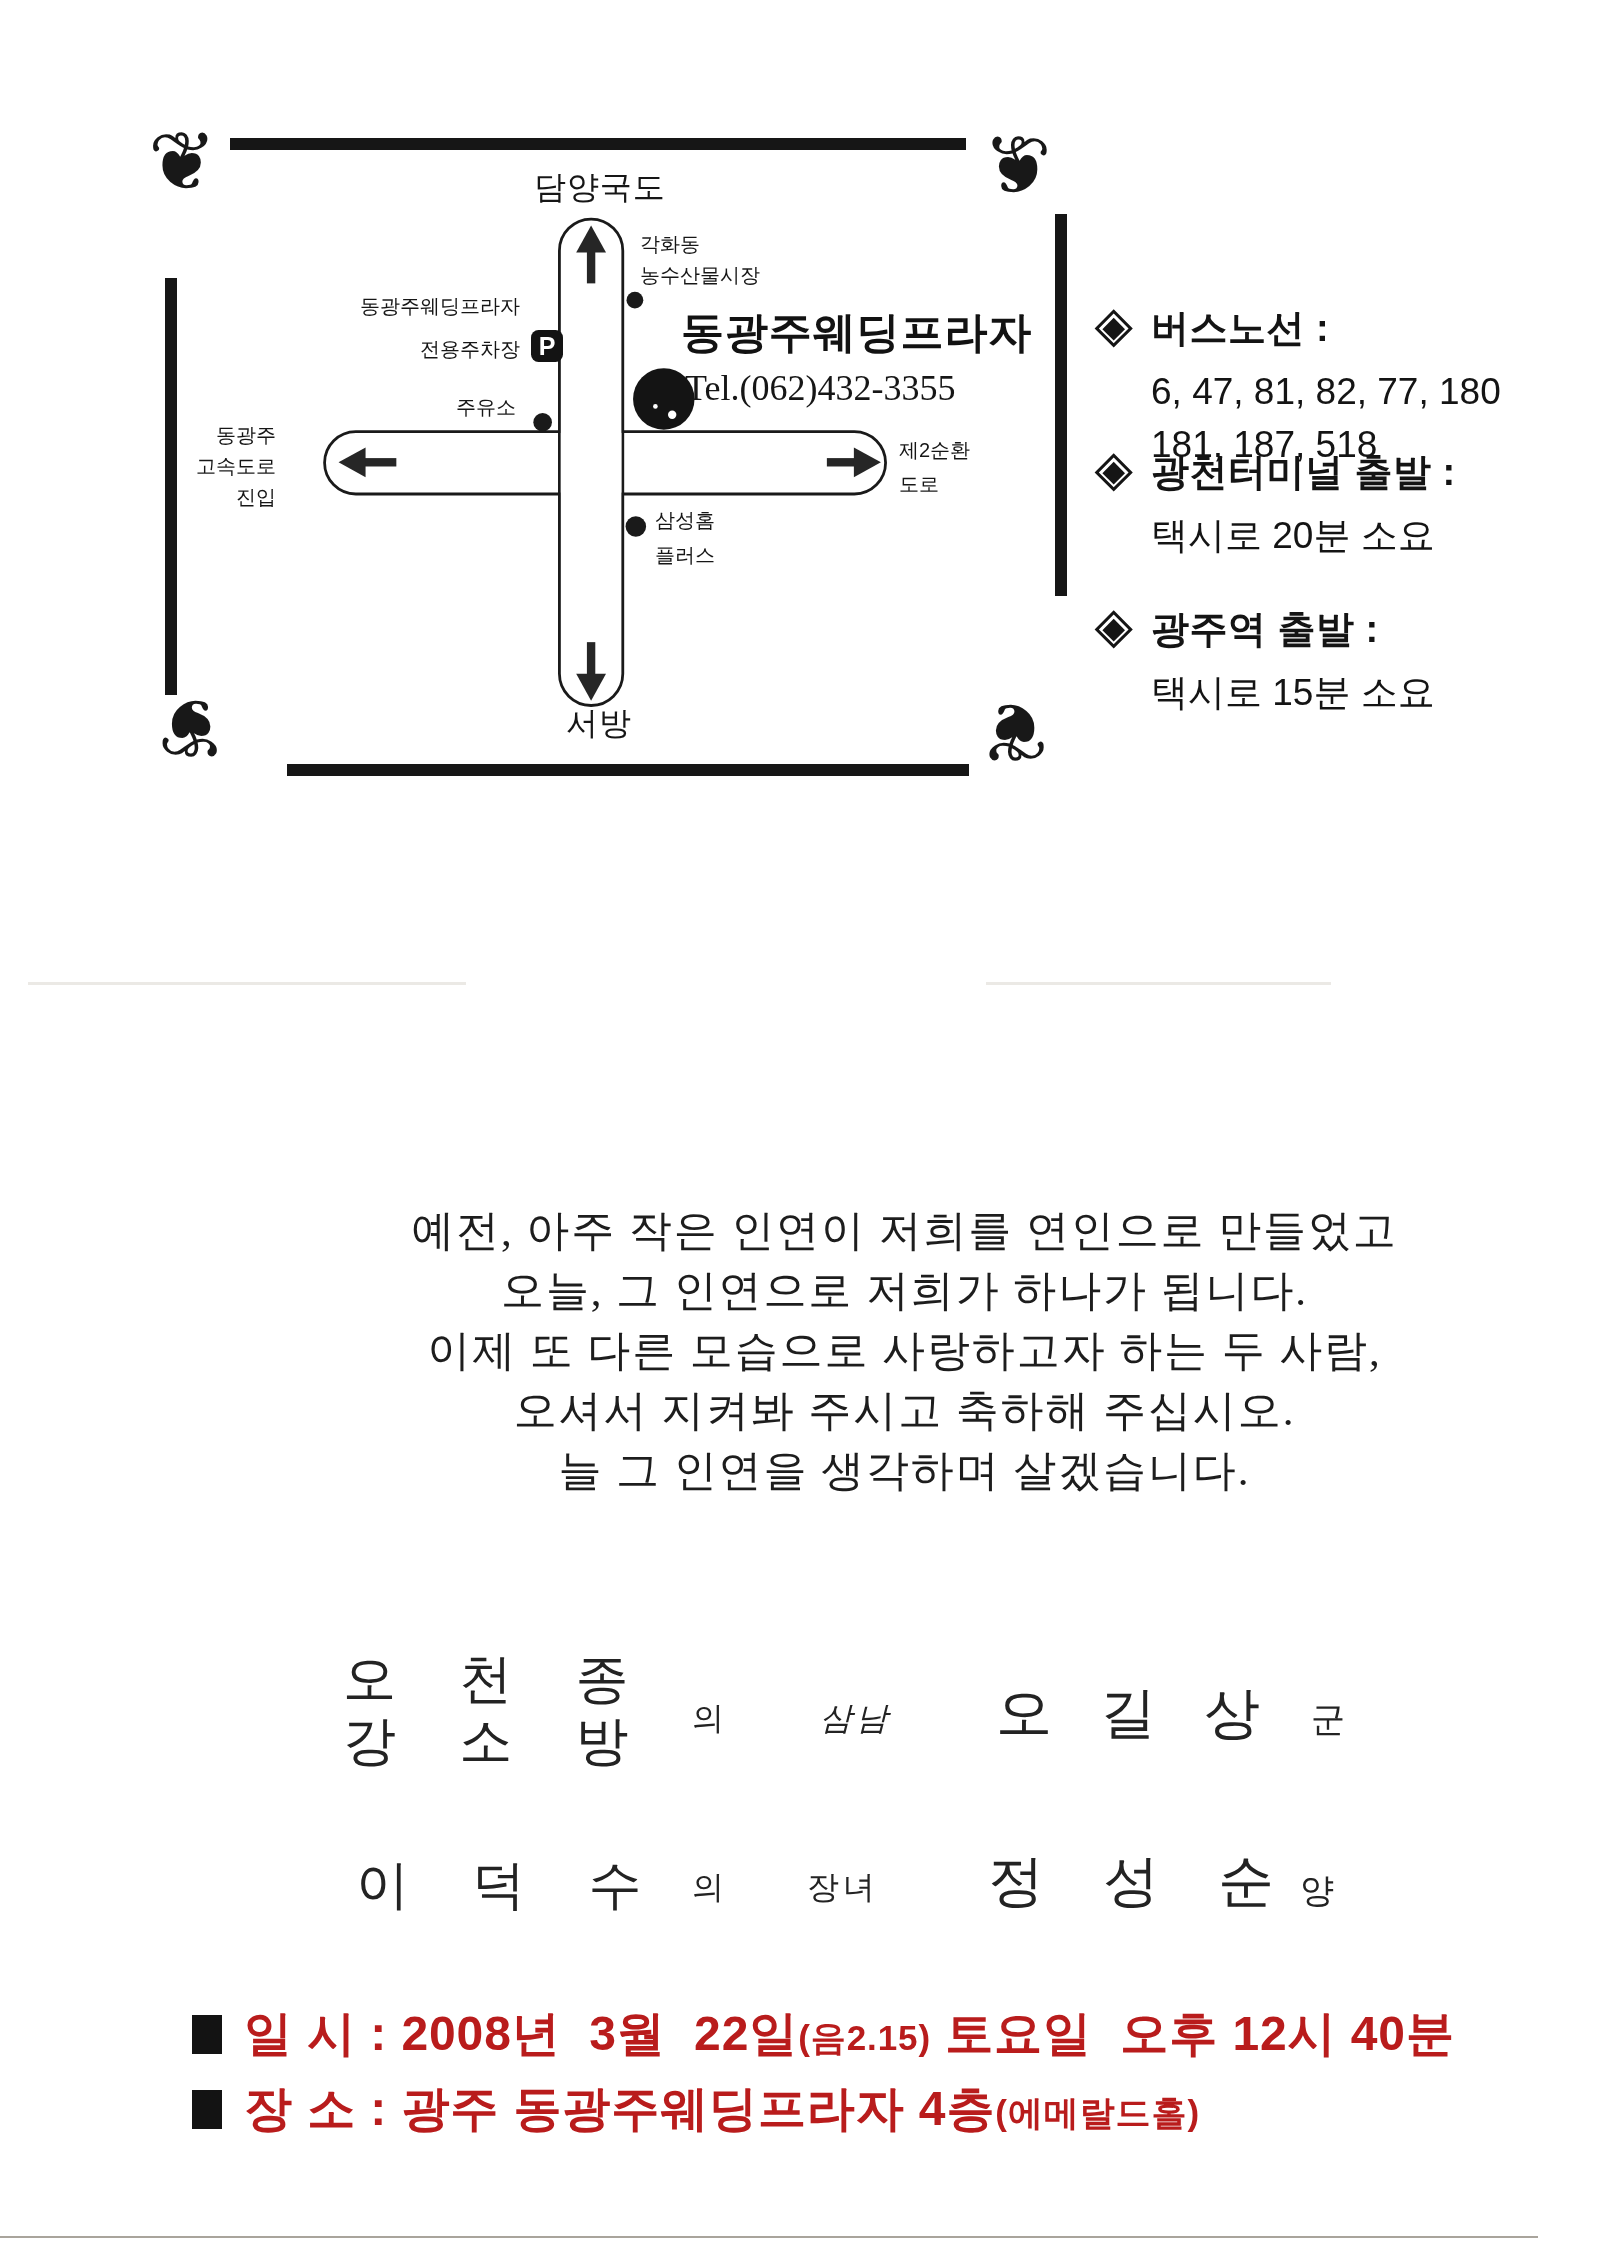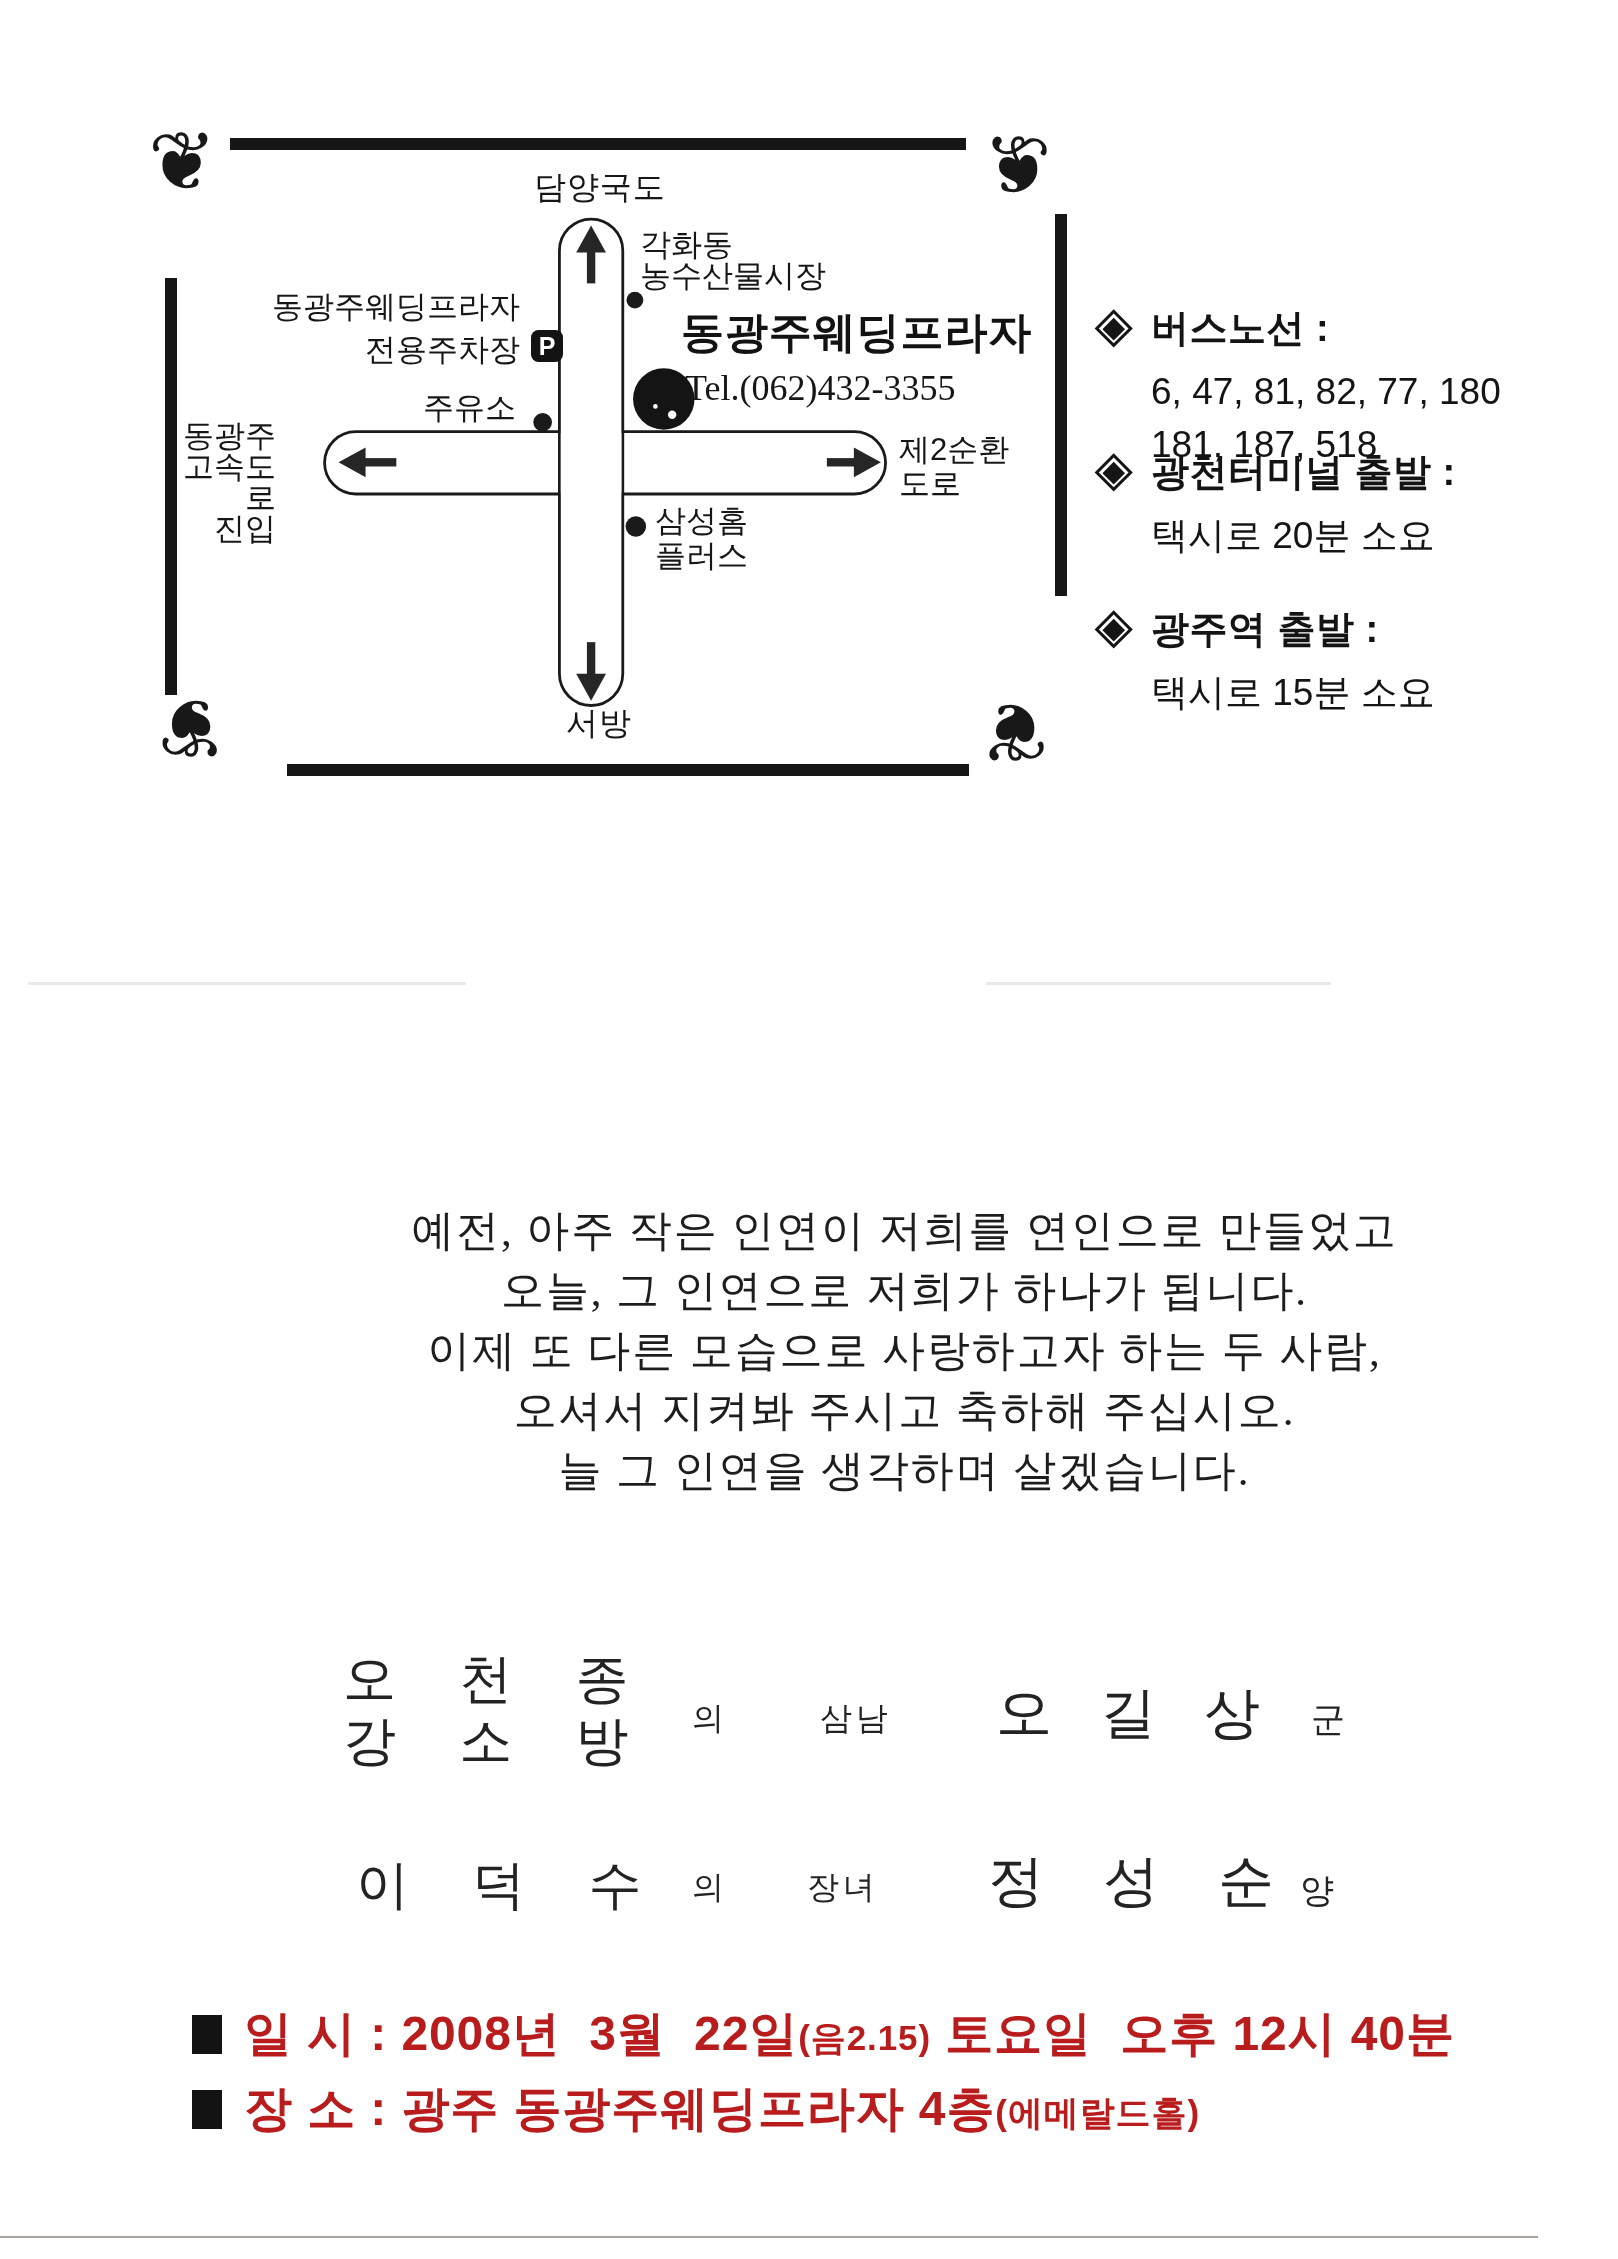--- a/index.html
+++ b/index.html
@@ -21,21 +21,21 @@
   .bar-bottom{left:124px;top:626px;width:682px;height:12px;}
   .bar-left{left:1.9px;top:140px;width:12px;height:417px;}
   .corner{position:absolute;font-family:"DejaVu Sans",sans-serif;font-size:82px;color:#181818;line-height:1;}
   .c-tl{left:-15px;top:-17px;}
   .c-tr{left:820px;top:-13px;transform:scaleX(-1);}
   .c-bl{left:-5.6px;top:548px;transform:scaleY(-1);}
   .c-br{left:817px;top:552px;transform:scale(-1,-1);}
 
   .map-svg{position:absolute;left:0;top:0;}
 
-  .map-label{position:absolute;color:#161616;font-size:31px;line-height:31px;}
+  .map-label{position:absolute;color:#161616;font-size:20px;line-height:31px;}
   .lbl-north{left:371px;top:34px;font-size:32px;letter-spacing:0.9px;}
   .lbl-market{left:477px;top:91px;}
   .lbl-parking{right:543px;top:147px;text-align:right;line-height:43px;}
   .lbl-gas{right:547px;top:254px;}
   .lbl-highway{right:787px;top:282px;text-align:right;}
   .lbl-venue-title{left:518px;top:179px;font-size:43px;font-weight:700;letter-spacing:0.9px;color:#121212;}
   .lbl-venue-tel{left:522px;top:235px;font-size:36px;font-family:"Liberation Serif","DejaVu Serif",serif;}
   .lbl-ringroad{left:736px;top:295px;line-height:34px;}
   .lbl-mart{left:492px;top:365px;line-height:35px;}
   .lbl-south{left:403px;top:570px;font-size:32px;letter-spacing:0.9px;}
@@ -65,21 +65,21 @@
     font-family:"Liberation Serif","DejaVu Serif",serif;font-size:43px;line-height:60px;
     letter-spacing:1.9px;color:#1d1d1d;}
 
   
   .nm{position:absolute;font-family:"Liberation Serif","DejaVu Serif",serif;color:#232323;white-space:pre;}
   .nm-parents{font-size:53px;word-spacing:50px;}
   .g-parents1{left:343px;top:1644px;}
   .g-parents2{left:343px;top:1706px;}
   .nm-small{font-size:32px;}
   .g-particle{left:692px;top:1697px;}
-  .g-relation{left:820px;top:1697px;letter-spacing:3.7px;}
+  .g-relation{left:820px;top:1697px;letter-spacing:3.7px;font-style:italic;}
   .nm-big{font-size:56px;}
   .g-name{left:996px;top:1676px;word-spacing:34px;}
   .nm-suffix{font-size:34px;}
   .g-suffix{left:1311px;top:1697px;}
   .b-parents1{left:356px;top:1850px;}
   .b-particle{left:692px;top:1866px;}
   .b-relation{left:807px;top:1866px;letter-spacing:3.7px;}
   .b-name{left:988px;top:1844px;word-spacing:45px;}
   .b-suffix{left:1300px;top:1868px;}
 

